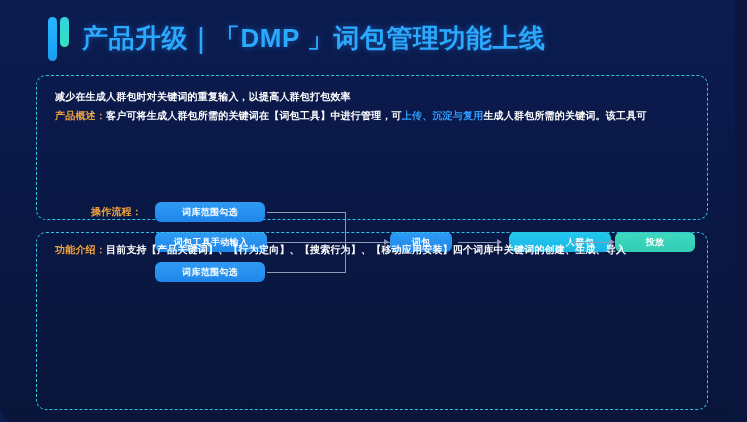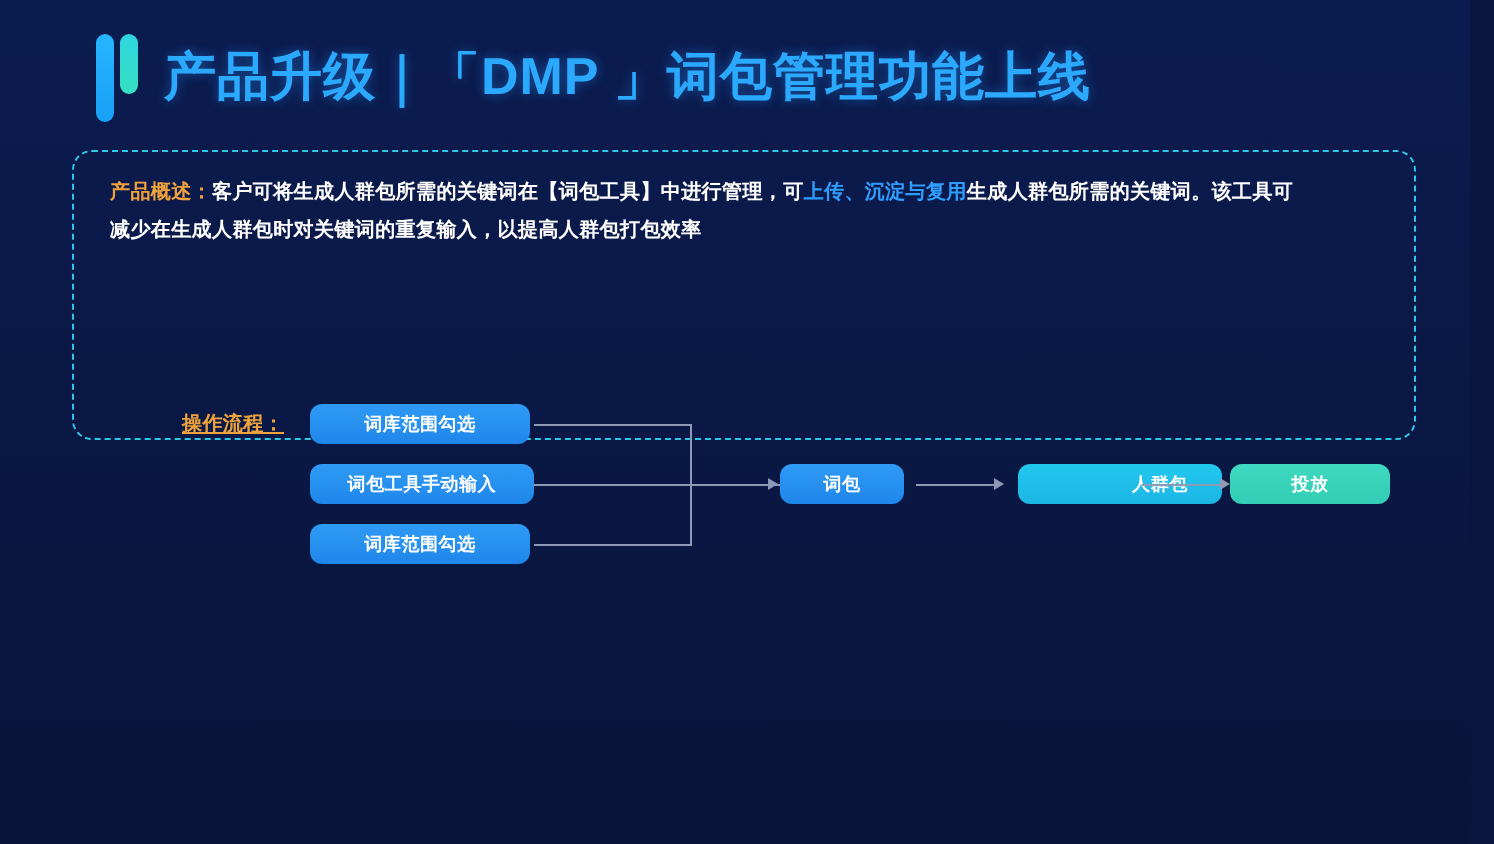--- a/index.html
+++ b/index.html
@@ -15,20 +15,21 @@
     color: #ffffff;
     position: relative;
   }
 
   
   .page {
     position: absolute;
     inset: 0;
     background:
       linear-gradient(180deg, #0b1c50 0%, #0a1846 45%, #091539 100%);
+    border-radius: 16px;
   }
   .page::after{
     content:"";
     position:absolute;
     right:0; top:0; bottom:0;
     width:12px;
     background:#0a1640;
   }
 
   
@@ -96,21 +97,20 @@
 
   
   .flow-label {
     position: absolute;
     left: 54px;
     top: 129px;
     font-size: 10px;
     font-weight: bold;
     color: #f0a23c;
     letter-spacing: .2px;
-    text-decoration: underline;
   }
   .flow {
     position: absolute;
     left: 118px;
     top: 126px;
     width: 560px;
     height: 92px;
   }
   .chip {
     position: absolute;
@@ -180,24 +180,24 @@
     <span class="title-mark">
       <span class="bar-a"></span>
       <span class="bar-b"></span>
     </span>
     <span class="title-text">产品升级｜「DMP 」词包管理功能上线</span>
   </div>
 
   <div class="card-dashed">
 
     <div class="overview-text">
+      <div>减少在生成人群包时对关键词的重复输入，以提高人群包打包效率</div>
       <div>
         <span class="ov-label">产品概述：</span><span>客户可将生成人群包所需的关键词在【词包工具】中进行管理，可</span><span class="ov-accent">上传、沉淀与复用</span><span>生成人群包所需的关键词。该工具可</span>
       </div>
-      <div>减少在生成人群包时对关键词的重复输入，以提高人群包打包效率</div>
     </div>
 
     <div class="flow-label">操作流程：</div>
 
     <div class="flow">
       <div class="chip chip-blue c1">词库范围勾选</div>
       <div class="chip chip-blue c2">词包工具手动输入</div>
       <div class="chip chip-blue c3">词库范围勾选</div>
 
       <div class="ln ln-h" style="left:112px; top:10px;  width:78px;"></div>
@@ -213,13 +213,19 @@
 
       <div class="chip chip-cyan c5">人群包</div>
 
       <div class="ln ln-h" style="left:416px; top:40px; width:39px;"></div>
       <div class="arrow-head" style="left:455px; top:37px;"></div>
 
       <div class="chip chip-teal c6">投放</div>
     </div>
   </div>
 
+  <div class="card-dashed2">
+    <div class="feature-text">
+      <span>功能介绍：</span><span class="ft-rest">目前支持【产品关键词】、【行为定向】、【搜索行为】、【移动应用安装】四个词库中关键词的创建、生成、导入</span>
+    </div>
+
+  </div>
 </div>
 
 </body></html>

